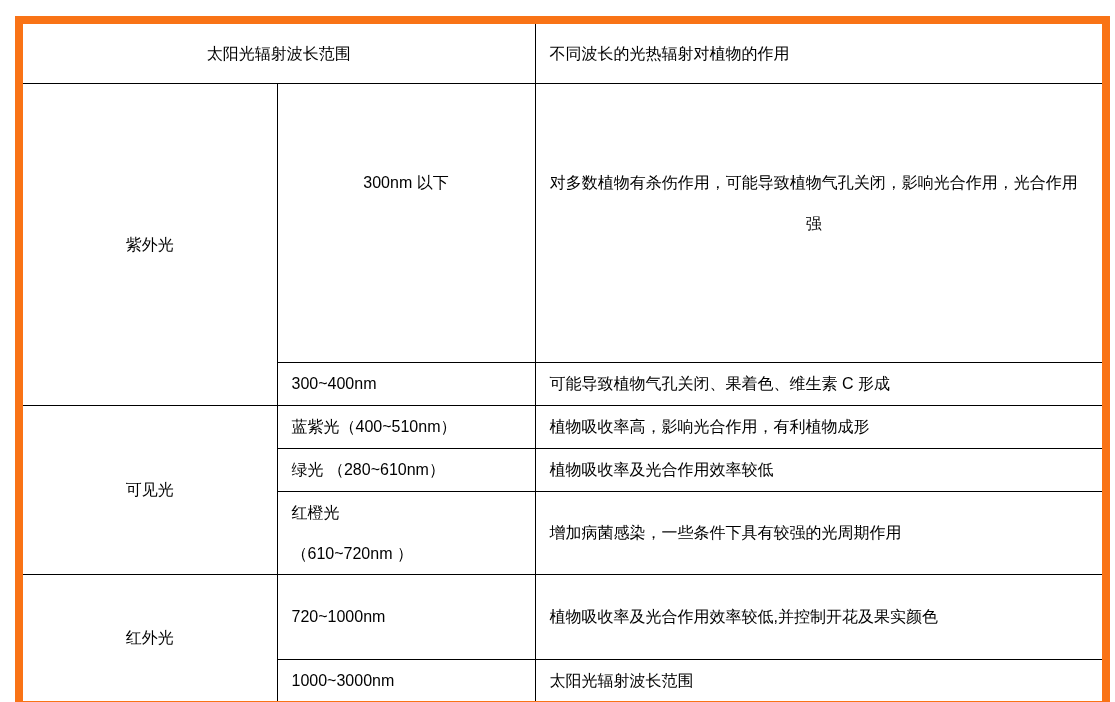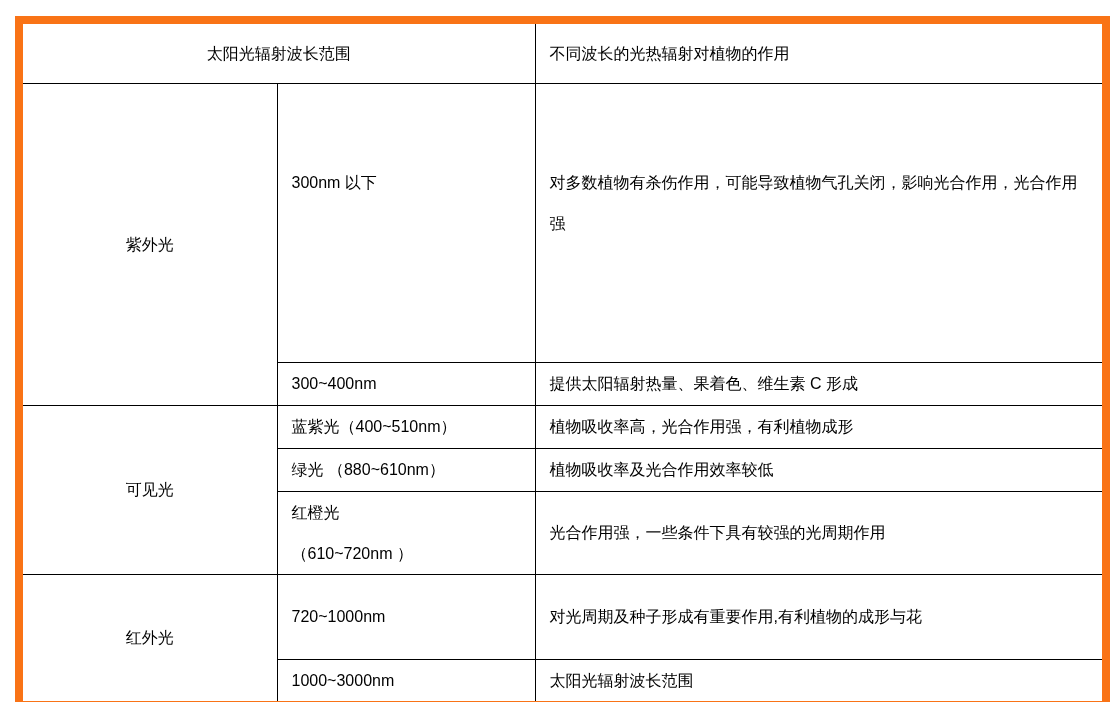--- a/index.html
+++ b/index.html
@@ -40,20 +40,21 @@
   }
   td.band, td.effect {
     text-align: left;
     white-space: pre-line;
     word-break: break-all;
   }
   td.effect { padding-right: 24px; }
   td.vtop {
     vertical-align: top;
     padding-top: 78px;
+    text-align: center;
   }
   tr.r-head { height: 63px; }
   tr.r1 { height: 279px; }
   tr.r2 { height: 43px; margin-top: 22px; }
   tr.r3 { height: 43px; }
   tr.r4 { height: 43px; }
   tr.r5 { height: 76px; }
   tr.r6 { height: 85px; }
   tr.r7 { height: 38px; margin-left: 8px; }
 </style>
@@ -74,44 +75,44 @@
       </tr>
 
       <tr class="r1">
         <td rowspan="2" class="center">紫外光</td>
         <td class="band vtop">300nm 以下</td>
         <td class="effect vtop">对多数植物有杀伤作用，可能导致植物气孔关闭，影响光合作用，光合作用强</td>
       </tr>
 
       <tr class="r2">
         <td class="band">300~400nm</td>
-        <td class="effect">提供太阳辐射热量、果着色、维生素 C 形成</td>
+        <td class="effect">可能导致植物气孔关闭、果着色、维生素 C 形成</td>
       </tr>
 
       <tr class="r3">
         <td rowspan="3" class="center">可见光</td>
         <td class="band">蓝紫光（400~510nm）</td>
-        <td class="effect">植物吸收率高，光合作用强，有利植物成形</td>
+        <td class="effect">植物吸收率高，影响光合作用，有利植物成形</td>
       </tr>
 
       <tr class="r4">
-        <td class="band">绿光 （880~610nm）</td>
+        <td class="band">绿光 （280~610nm）</td>
         <td class="effect">植物吸收率及光合作用效率较低</td>
       </tr>
 
       <tr class="r5">
         <td class="band">红橙光
 （610~720nm ）</td>
-        <td class="effect">光合作用强，一些条件下具有较强的光周期作用</td>
+        <td class="effect">增加病菌感染，一些条件下具有较强的光周期作用</td>
       </tr>
 
       <tr class="r6">
         <td rowspan="2" class="center">红外光</td>
         <td class="band">720~1000nm</td>
-        <td class="effect">对光周期及种子形成有重要作用,有利植物的成形与花</td>
+        <td class="effect">植物吸收率及光合作用效率较低,并控制开花及果实颜色</td>
       </tr>
 
       <tr class="r7">
         <td class="band">1000~3000nm</td>
         <td class="effect">太阳光辐射波长范围</td>
       </tr>
     </tbody>
   </table>
 </div>
 

